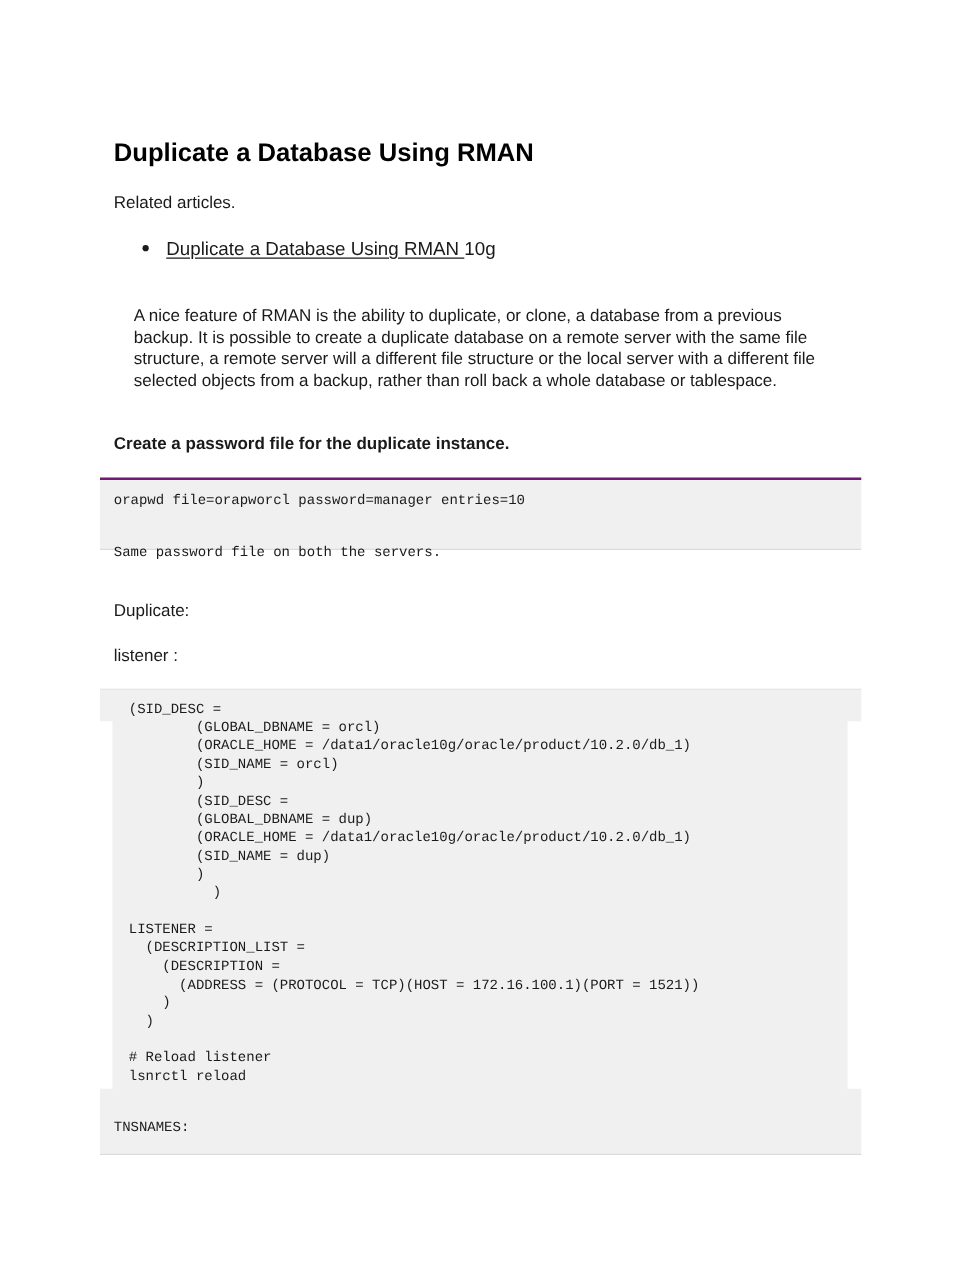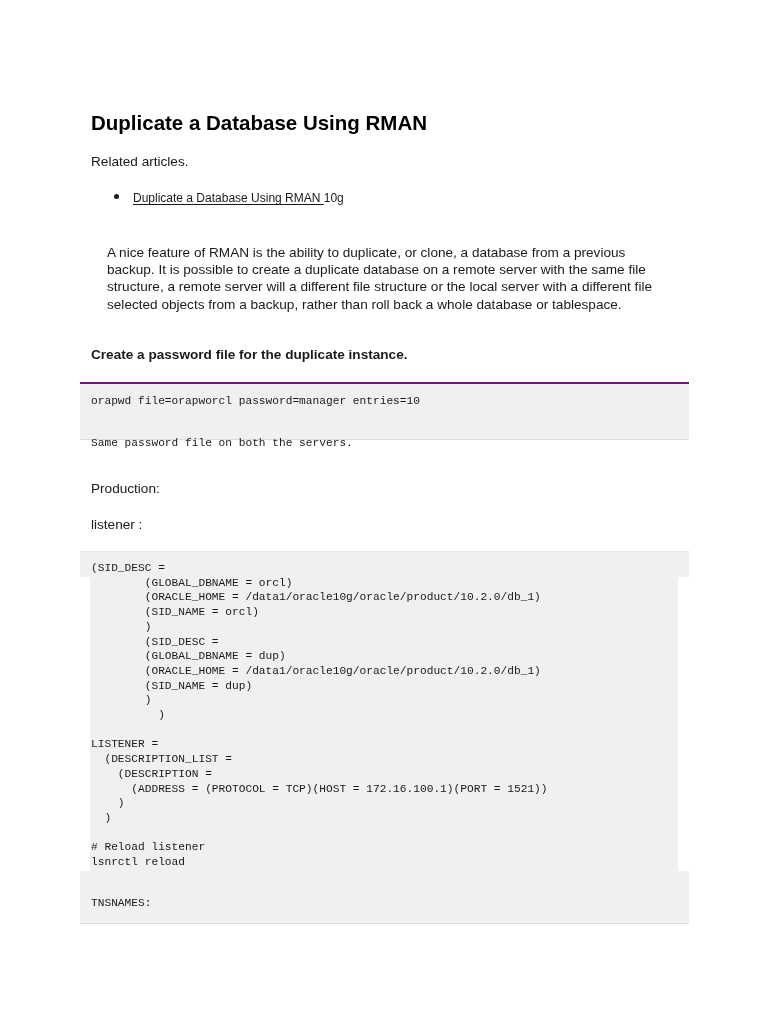--- a/index.html
+++ b/index.html
@@ -39,21 +39,21 @@
       margin: 0;
       font-size: 13.6px;
       color: #1a1a1a;
       white-space: nowrap;
     }
     .related { top: 154px; }
     .bullet-row {
       position: absolute;
       left: 114px;
       top: 191px;
-      font-size: 12px;
+      font-size: 15px;
       color: #1a1a1a;
       white-space: nowrap;
     }
     .bullet-dot {
       display: inline-block;
       width: 5px;
       height: 5px;
       border-radius: 50%;
       background: #1a1a1a;
       vertical-align: middle;
@@ -118,21 +118,21 @@
     }
     .box3 {
       left: 80px;
       top: 871px;
       width: 609px;
       height: 53px;
       border-bottom: 1px solid #dcdcdc;
     }
     .code-listing {
       position: absolute;
-      left: 91px;
+      left: 103px;
       top: 561px;
       line-height: 14.7px;
     }
     .tns {
       position: absolute;
       left: 91px;
       top: 897px;
     }
   </style>
 </head>
@@ -155,21 +155,21 @@
     <span>selected objects from a backup, rather than roll back a whole database or tablespace.</span>
   </div>
 
   <p class="text create">Create a password file for the duplicate instance.</p>
 
   <div class="box box1">
     <div class="code line1">orapwd file=orapworcl password=manager entries=10</div>
     <div class="code line2">Same password file on both the servers.</div>
   </div>
 
-  <p class="text production">Production:</p>
+  <p class="text production">Duplicate:</p>
   <p class="text listener-label">listener :</p>
 
   <div class="box box2-top"></div>
   <div class="box box2-body"></div>
   <div class="code code-listing">(SID_DESC =
         (GLOBAL_DBNAME = orcl)
         (ORACLE_HOME = /data1/oracle10g/oracle/product/10.2.0/db_1)
         (SID_NAME = orcl)
         )
         (SID_DESC =

